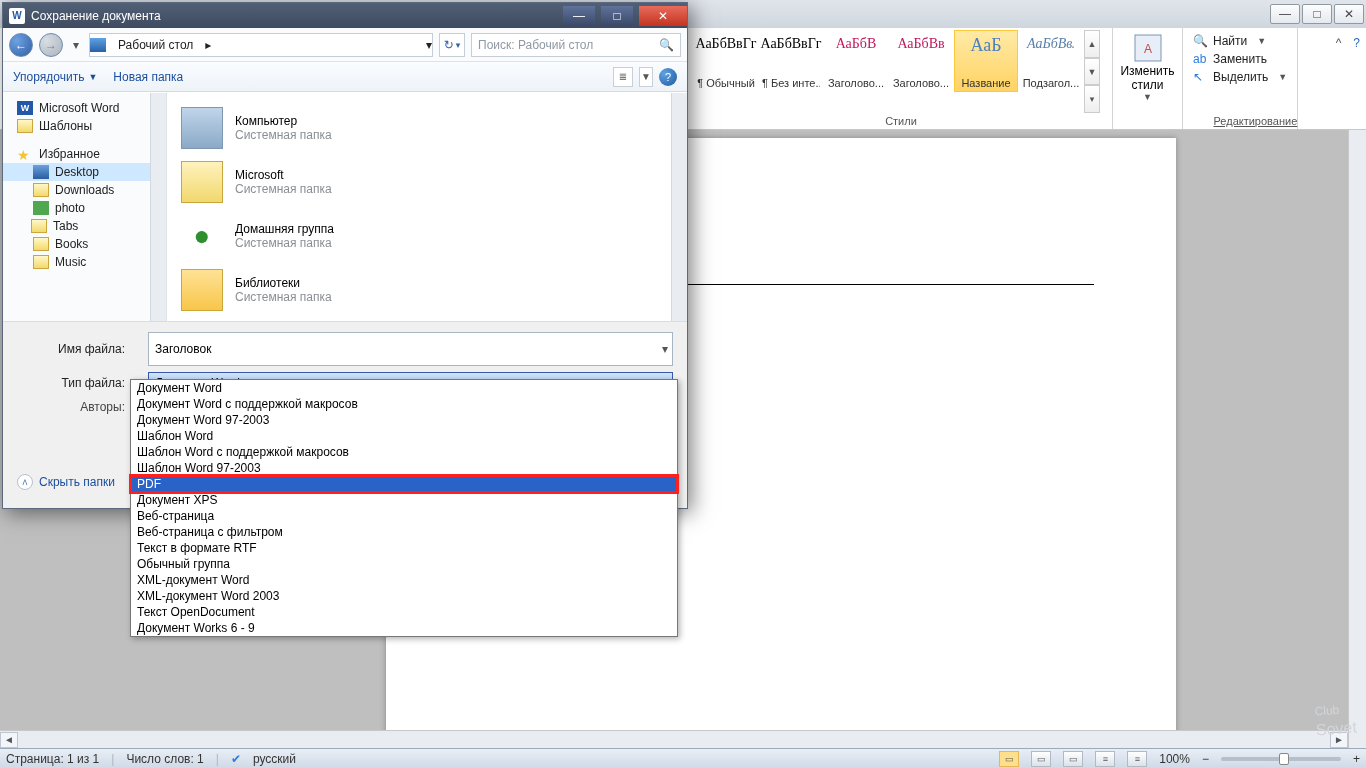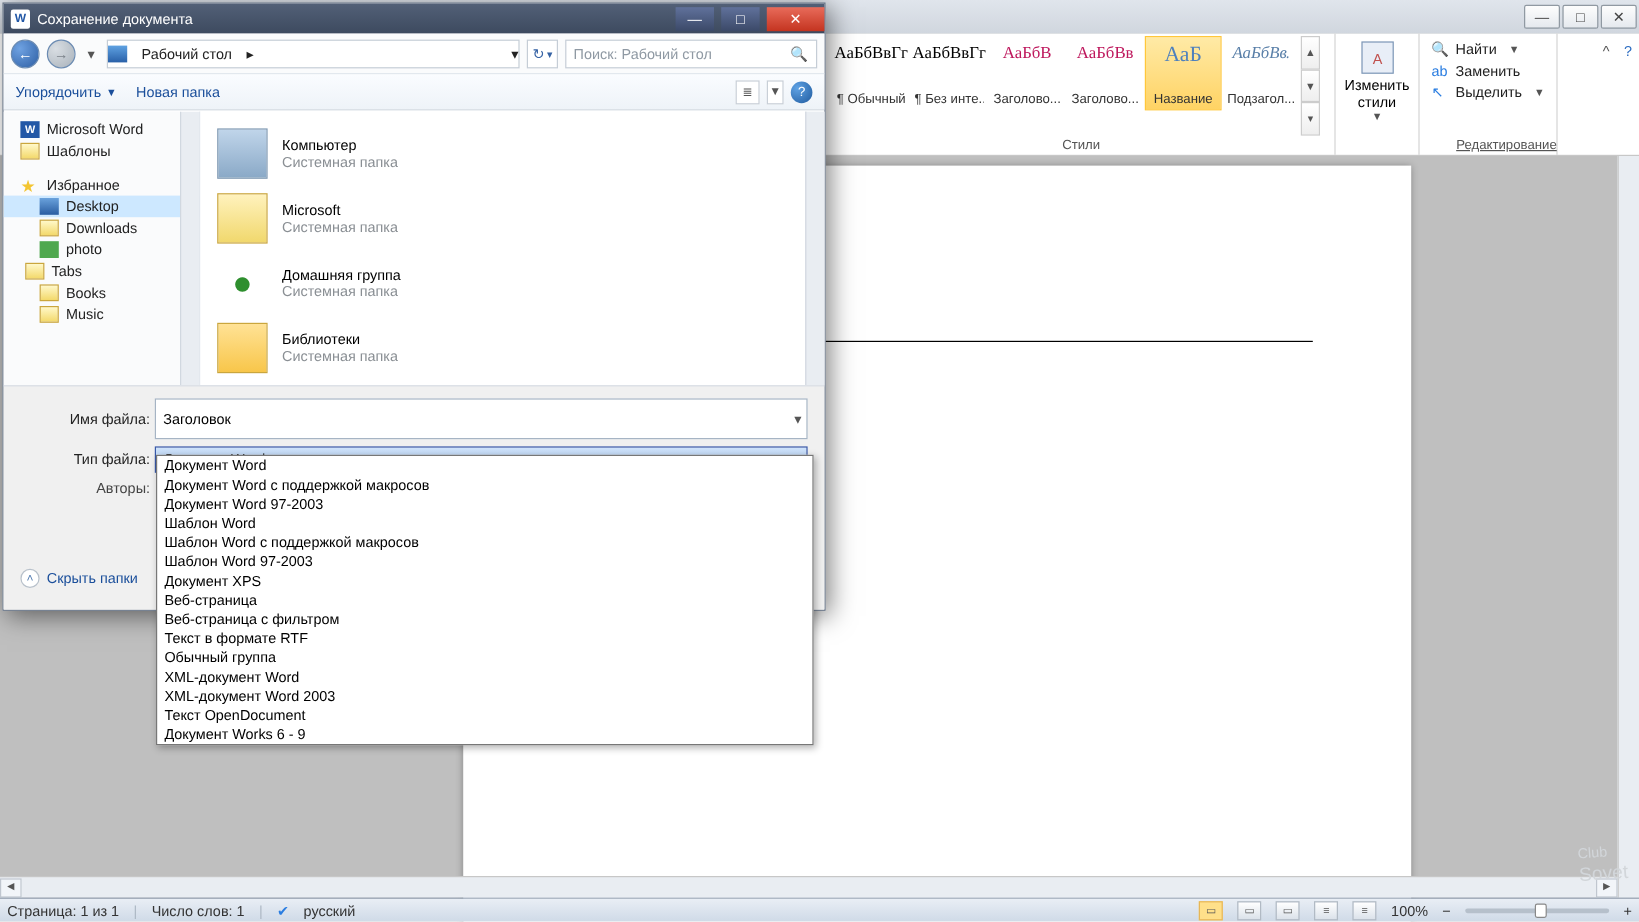--- a/index.html
+++ b/index.html
@@ -90,21 +90,21 @@
 .big-icon{ width:42px; height:42px; display:flex; align-items:center; justify-content:center;}
 .big-icon.computer{ background:linear-gradient(#c0d5ea,#8aa9c7); border:1px solid #7e98b2;}
 .big-icon.userfolder{ background:linear-gradient(#fff2bd,#f1d86d); border:1px solid #caa63d;}
 .big-icon.homegroup{ color:#fff;}
 .big-icon.homegroup::before{ content:"●"; color:#2e8f2e; font-size:28px;}
 .big-icon.library{ background:linear-gradient(#ffe295,#f8c64a); border:1px solid #caa63d;}
 .rp-item .meta{ display:flex; flex-direction:column;}
 .rp-item .meta .sub{ color:#8a8f94;}
 
 .form-area{ position:absolute; left:0; right:0; bottom:0; height:187px; background:#f0f0f0; border-top:1px solid #d7dde4; padding:10px 14px;}
-.form-row{ display:flex; align-items:center; gap:4px; margin-bottom:6px;}
+.form-row{ display:flex; align-items:center; gap:23px; margin-bottom:6px;}
 .form-row label{ width:108px; text-align:right; color:#222;}
 .text-input{ flex:1; height:22px; border:1px solid #a6b4c4; background:#fff; padding:16px 6px; display:flex; align-items:center; position:relative;}
 .text-input .dd-arrow{ position:absolute; right:4px; color:#555;}
 .combo-sel{ flex:1; height:22px; border:1px solid #3959a9; background:linear-gradient(#cfe3fb,#a8c8ef); padding:0 6px; display:flex; align-items:center; position:relative;}
 .combo-sel .dd-arrow{ position:absolute; right:4px; color:#222;}
 .authors-row{ display:flex; align-items:center; gap:8px; margin-top:6px; color:#444;}
 .authors-row .albl{ width:108px; text-align:right;}
 .hide-folders{ position:absolute; left:14px; bottom:18px; display:flex; align-items:center; gap:6px; color:#1b4f9b;}
 .hide-folders .chev{ width:16px; height:16px; border:1px solid #b8c1cb; border-radius:50%; background:#fff; display:flex; align-items:center; justify-content:center; color:#527bb0; font-size:10px;}
 
@@ -306,21 +306,21 @@
             <span>Desktop</span>
           </li>
         <li style="padding-left:30px;">
             <span class="fi folder"></span>
             <span>Downloads</span>
           </li>
         <li style="padding-left:30px;">
             <span class="fi green"></span>
             <span>photo</span>
           </li>
-        <li style="padding-left:18px;">
+        <li style="padding-left:28px;">
             <span class="fi folder"></span>
             <span>Tabs</span>
           </li>
         <li style="padding-left:30px;">
             <span class="fi folder"></span>
             <span>Books</span>
           </li>
         <li style="padding-left:30px;">
             <span class="fi folder"></span>
             <span>Music</span>
@@ -389,20 +389,21 @@
 </div>
 
 <div class="dropdown-list">
   <ul>
     <li>Документ Word</li>
     <li>Документ Word с поддержкой макросов</li>
     <li>Документ Word 97-2003</li>
     <li>Шаблон Word</li>
     <li>Шаблон Word с поддержкой макросов</li>
     <li>Шаблон Word 97-2003</li>
+    <li class="hl">PDF</li>
     <li>Документ XPS</li>
     <li>Веб-страница</li>
     <li>Веб-страница с фильтром</li>
     <li>Текст в формате RTF</li>
     <li>Обычный группа</li>
     <li>XML-документ Word</li>
     <li>XML-документ Word 2003</li>
     <li>Текст OpenDocument</li>
     <li>Документ Works 6 - 9</li>
   </ul>

